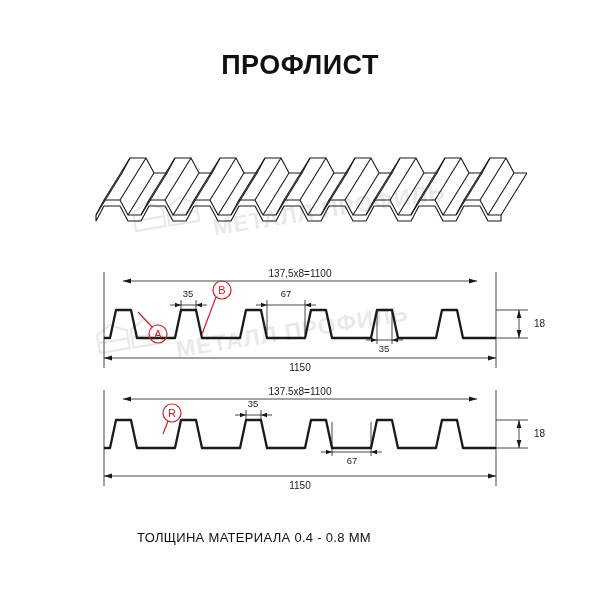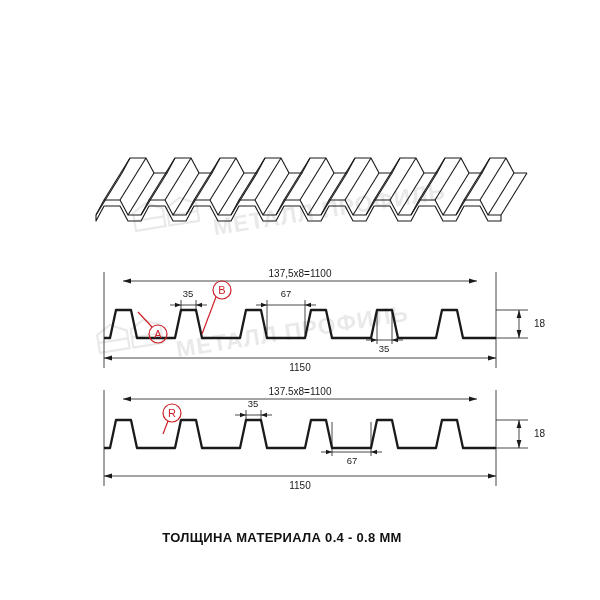--- a/index.html
+++ b/index.html
@@ -42,24 +42,23 @@
     font-weight: bold;
     color: #111;
   }
   .footer-note {
     position: absolute;
     top: 530px;
     left: 0;
     width: 508px;
     text-align: center;
     font-size: 13px;
-    font-weight: bold;
+    font-weight: normal;
     letter-spacing: 0.3px;
     color: #111;
-    padding-left: 28px;
   }
   .drawing {
     position: absolute;
     top: 0;
     left: 0;
   }
   .wm {
     position: absolute;
     pointer-events: none;
     opacity: 0.30;
@@ -78,20 +77,21 @@
     position: absolute;
     pointer-events: none;
     opacity: 0.30;
   }
 </style>
 </head>
 <body>
 
 <div class="page">
 
+  <div class="title">ПРОФЛИСТ</div>
 
   <div class="wm-logo wm" style="top:196px; left:128px;">
     <svg width="76" height="40" viewBox="0 0 76 40">
       <g fill="none" stroke="#b9b9b9" stroke-width="2.2" transform="rotate(-9 38 20)">
         <path d="M6 30 L6 12 L20 4 L36 12 L36 30 Z"></path>
         <path d="M40 30 L40 12 L54 4 L70 12 L70 30 Z"></path>
         <path d="M6 20 L36 20"></path>
         <path d="M40 20 L70 20"></path>
       </g>
     </svg>

